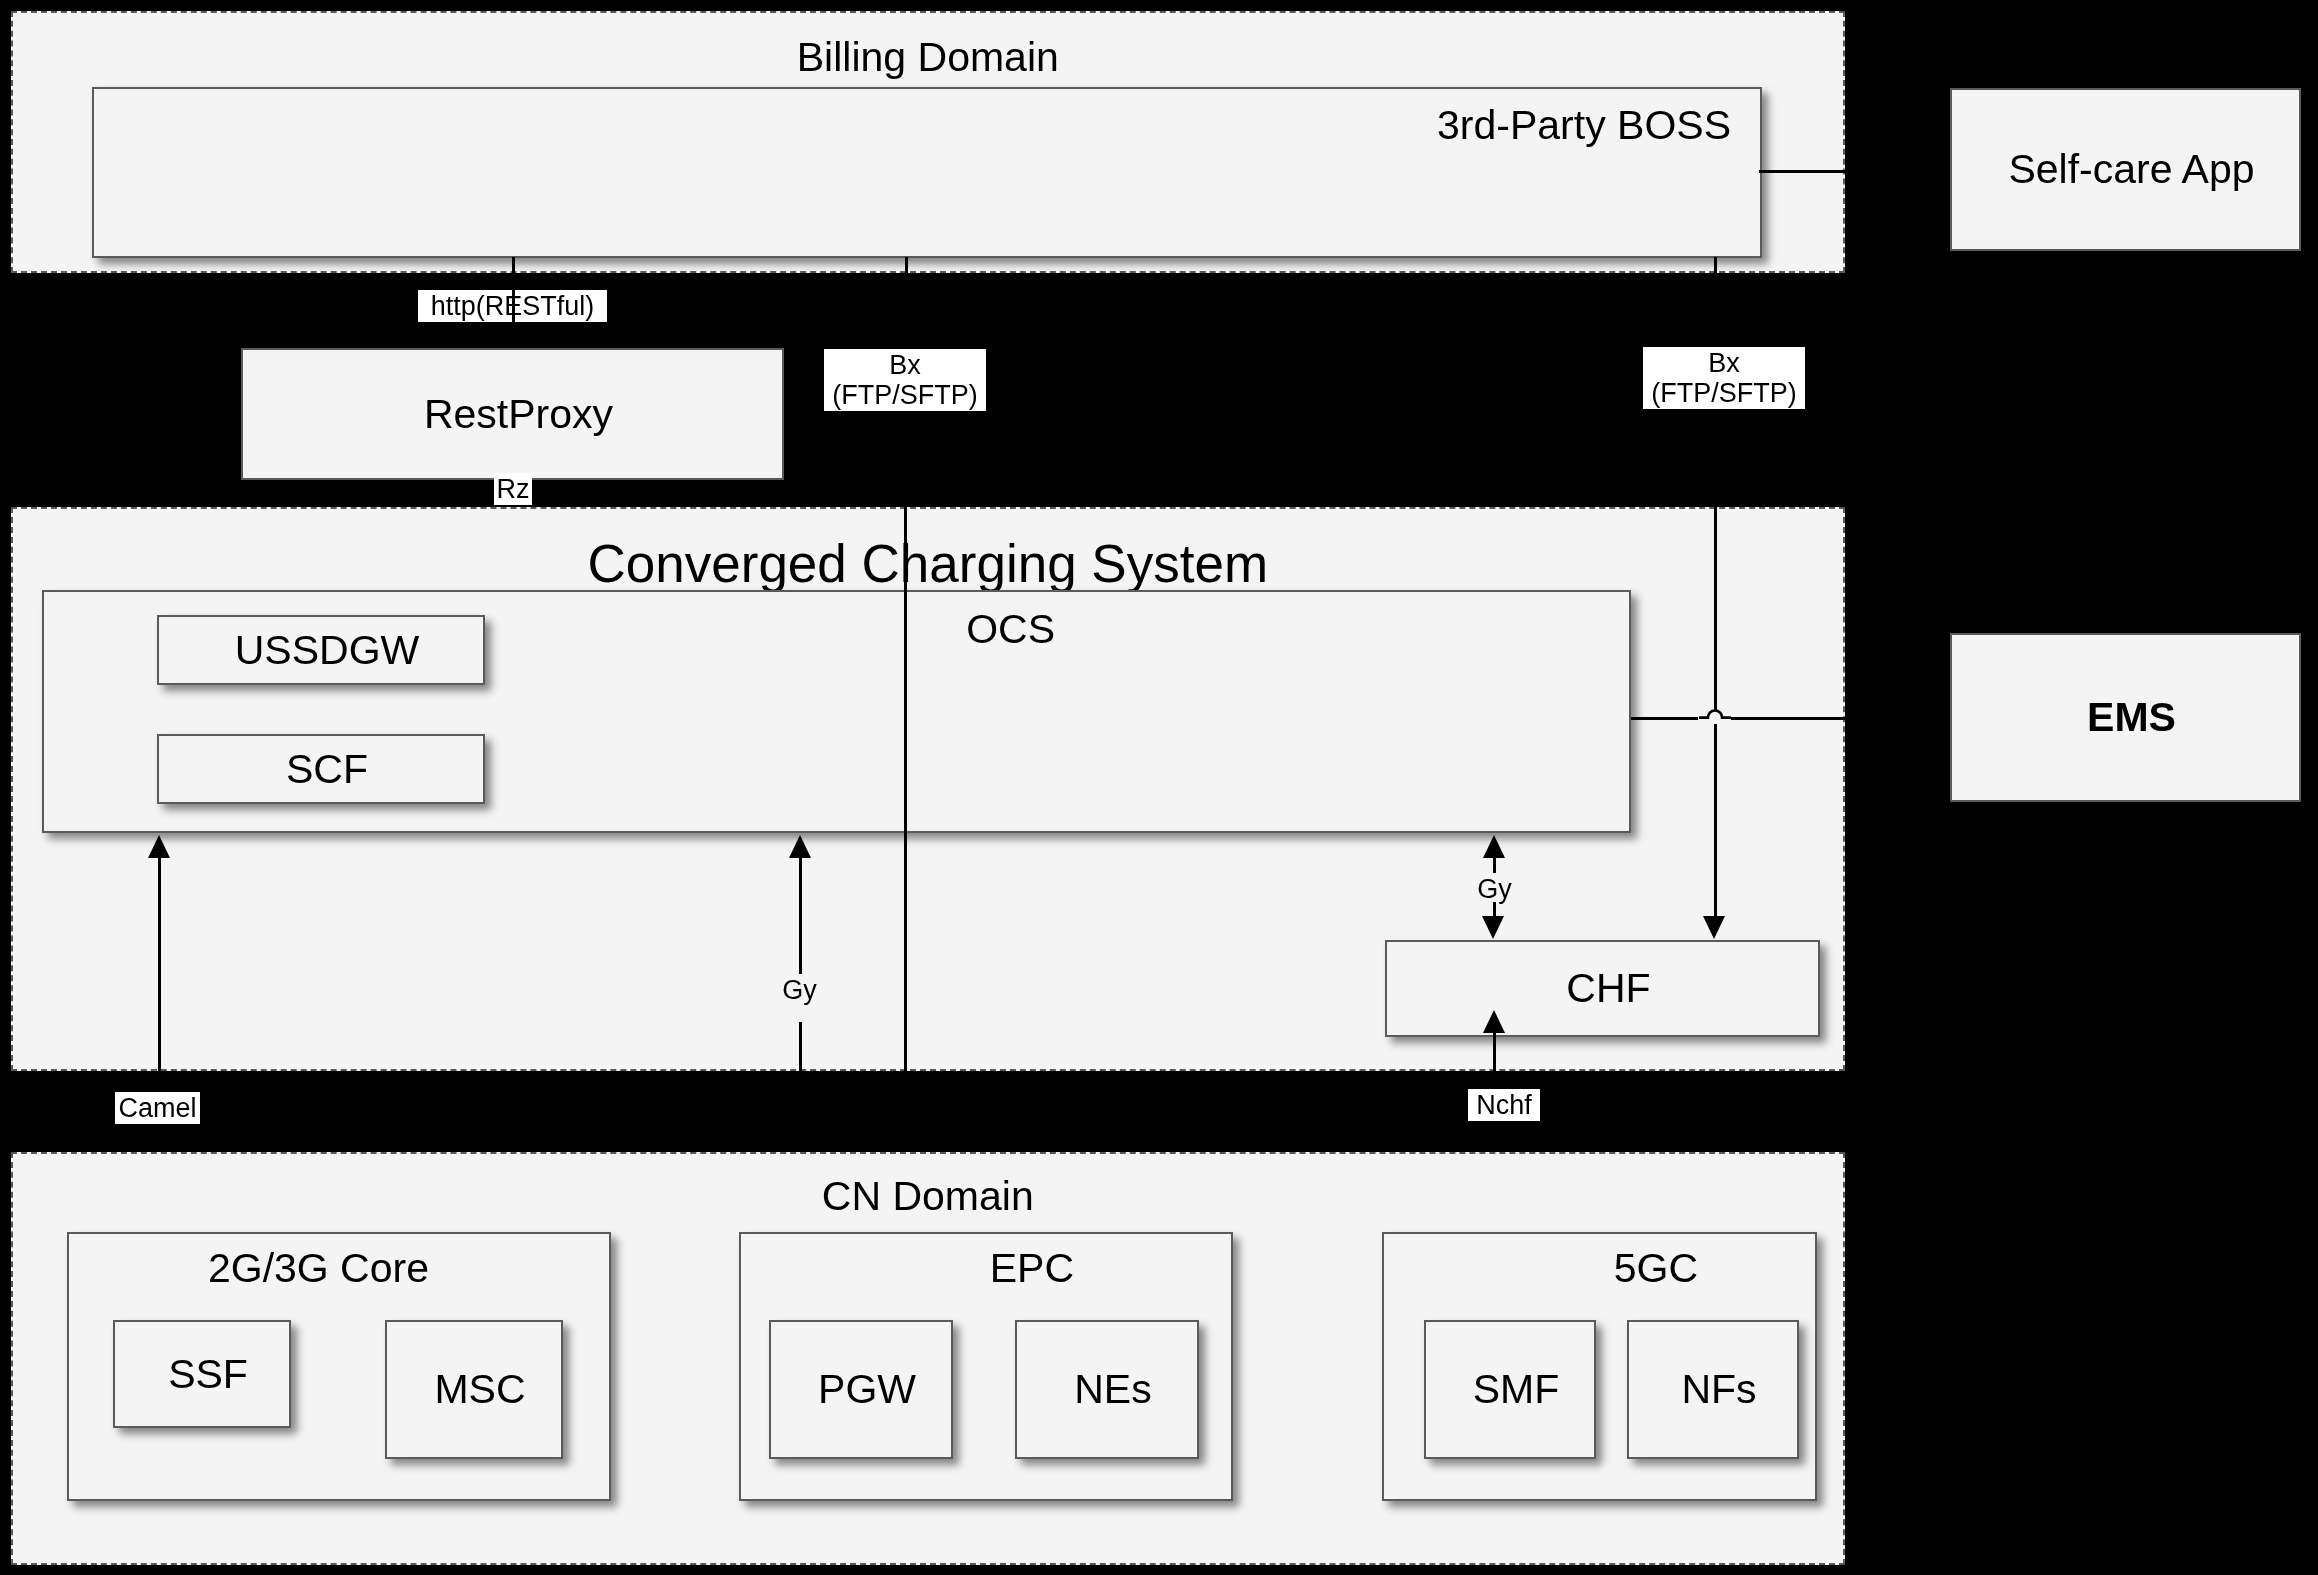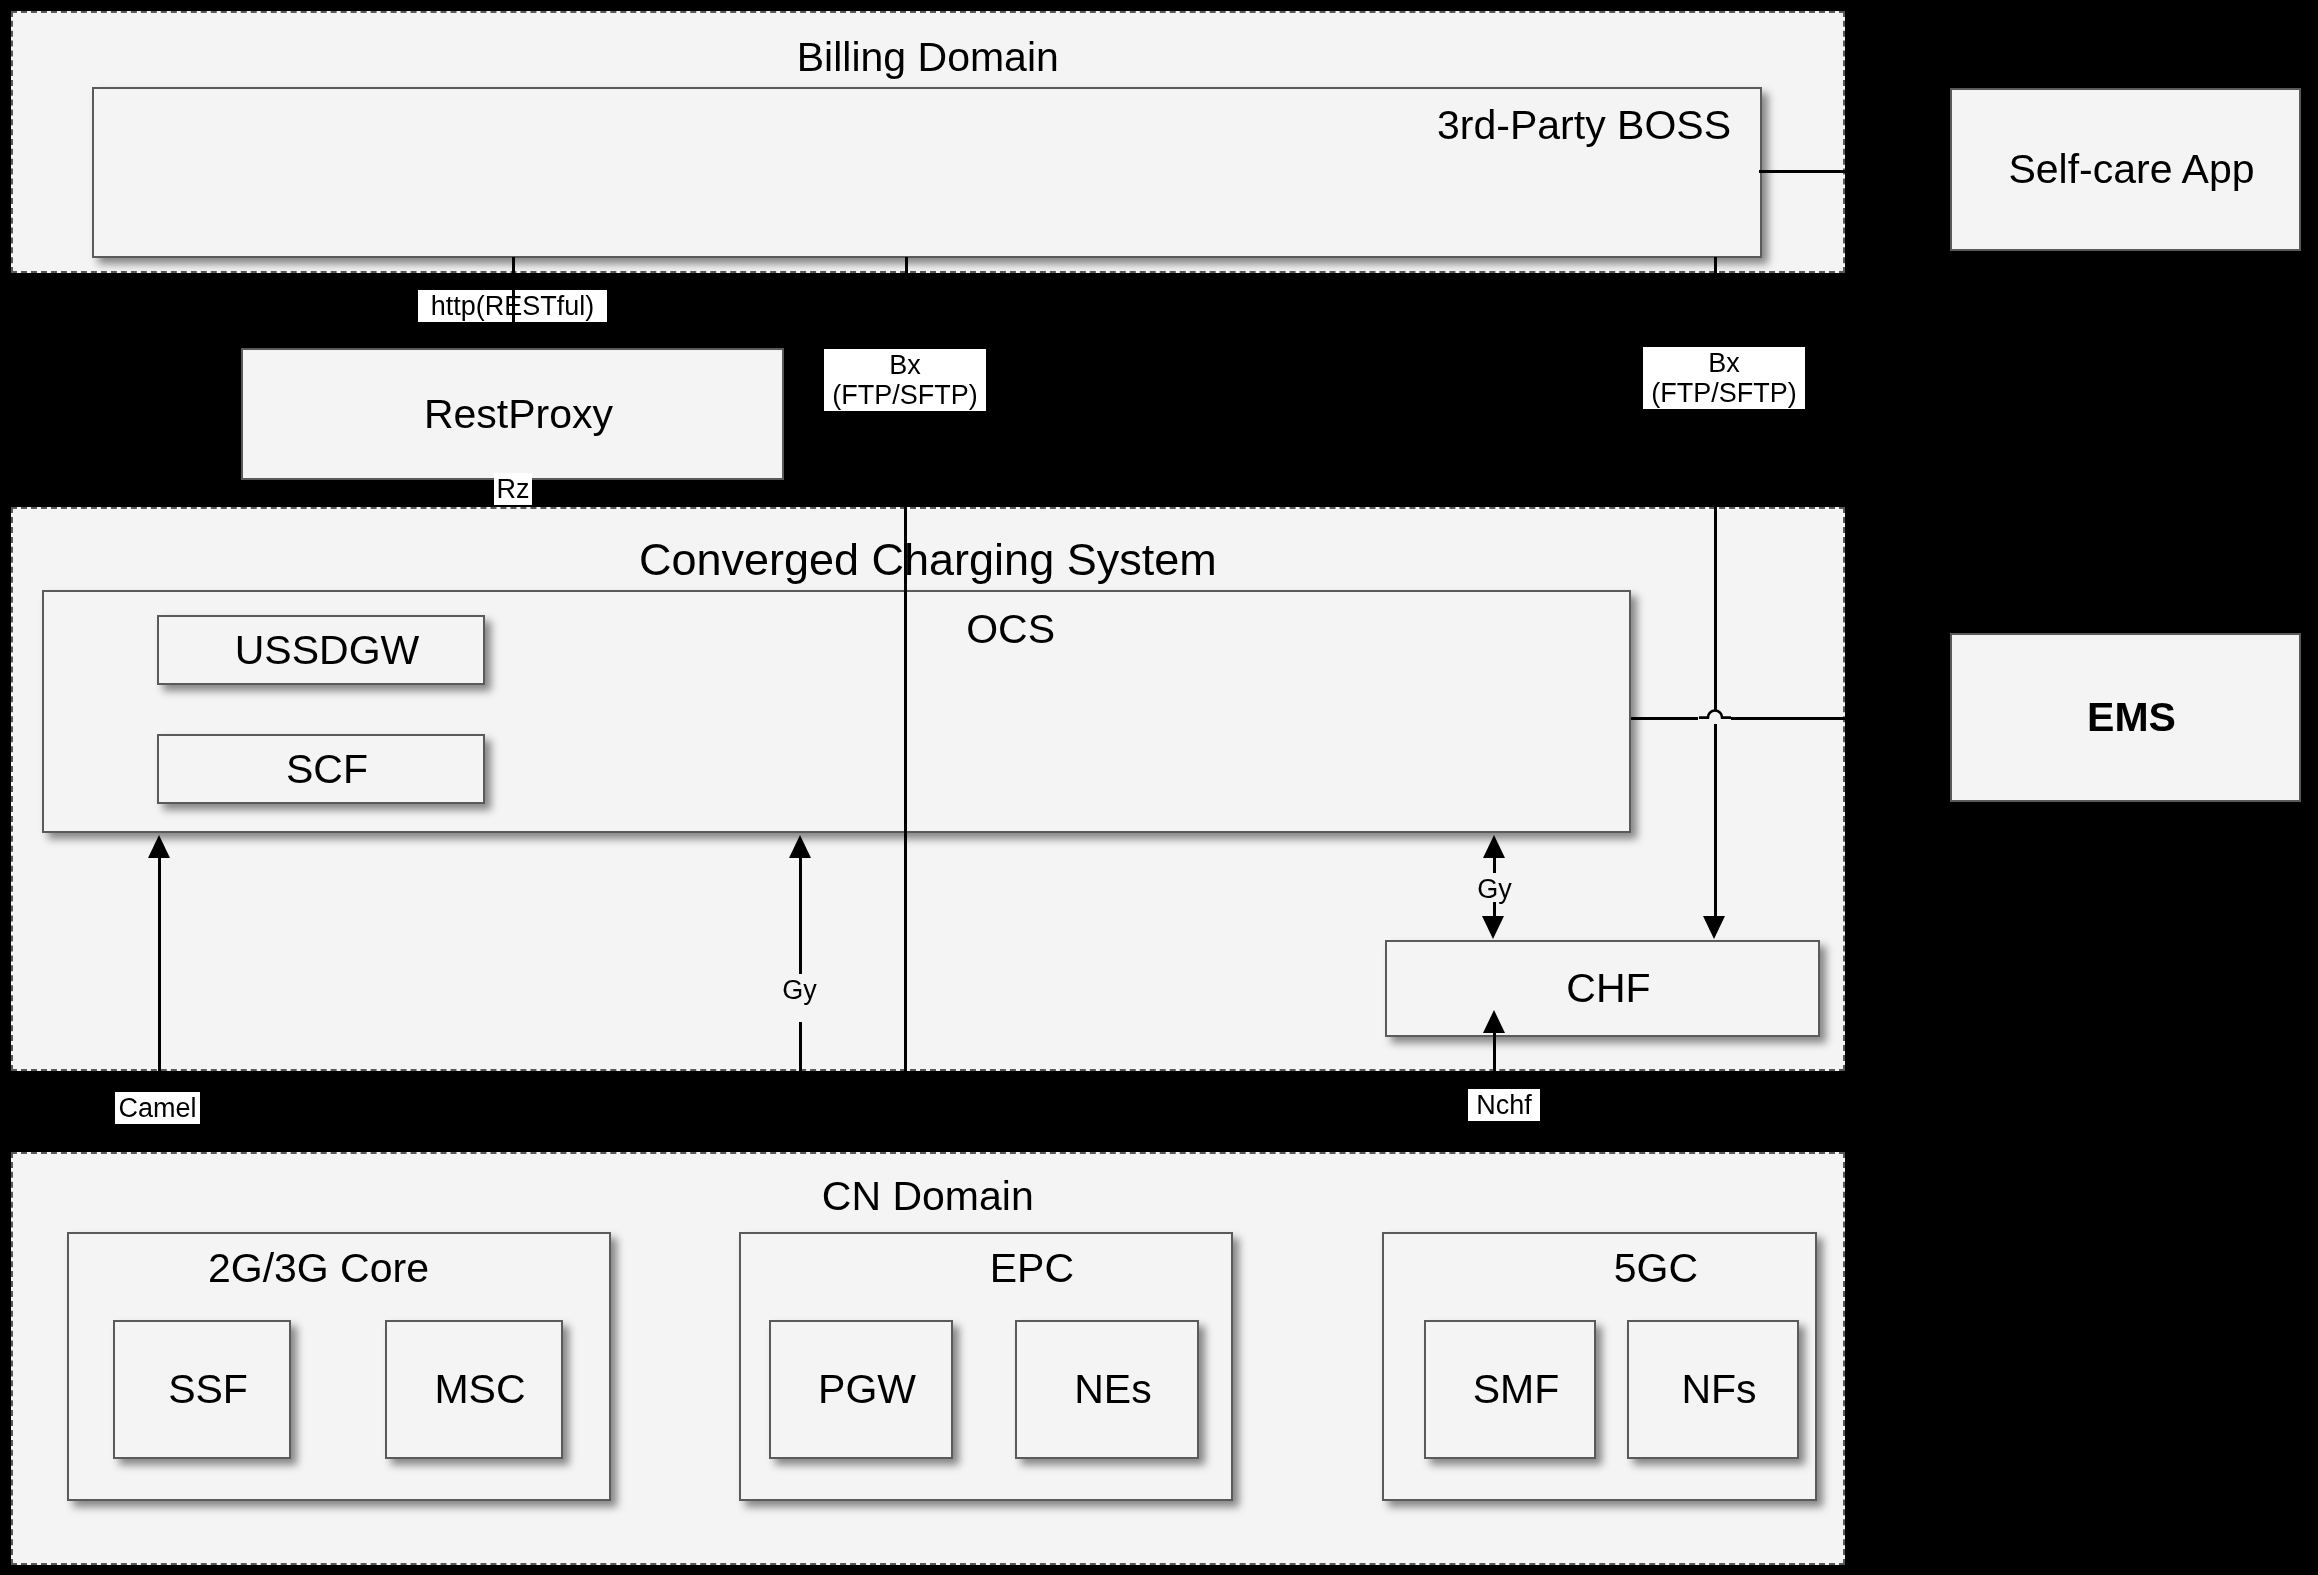--- a/index.html
+++ b/index.html
@@ -128,21 +128,21 @@
   <div class="edgelabel" style="left:1643px;top:347px;width:162px;">
     <div>Bx</div>
     <div>(FTP/SFTP)</div>
   </div>
 
   <div class="edgelabel" style="left:494px;top:473px;width:38px;">
     <span>Rz</span>
   </div>
 
   <div class="group" style="left:10.8px;top:507px;width:1834px;height:564px;">
-    <div class="grp-title" style="top:26px;font-size:45px;">Converged Charging System</div>
+    <div class="grp-title" style="top:26px;font-size:53px;">Converged Charging System</div>
   </div>
 
   <div class="vline" style="left:1714px;top:422px;height:288px;"></div>
   <div class="hop" style="left:1697px;top:698px;width:36px;height:25px;">
     <svg width="36" height="25" viewBox="0 0 40 28">
       <path d="M2,22 L12,22 A8,8 0 0 1 28,22 L38,22" fill="none" stroke="#000" stroke-width="3"></path>
     </svg>
   </div>
   <div class="vline" style="left:1714px;top:724px;height:193px;"></div>
   <div class="arrow-down" style="left:1703px;top:916px;"></div>
@@ -205,21 +205,21 @@
     <span class="lbl-xl">EMS</span>
   </div>
 
   <div class="group" style="left:10.8px;top:1152px;width:1834px;height:413px;">
     <div class="grp-title" style="top:20px;font-size:41px;">CN Domain</div>
   </div>
 
   <div class="box titled" style="left:67px;top:1232px;width:544px;height:269px;">
     <div class="box-title lbl-xl" style="top:10.8px;left:0;right:180px;">2G/3G Core</div>
   </div>
-  <div class="box" style="left:113px;top:1320px;width:178px;height:139px;">
+  <div class="box" style="left:113px;top:1320px;width:178px;height:108px;">
     <span class="lbl-xl">SSF</span>
   </div>
   <div class="box" style="left:385px;top:1320px;width:178px;height:139px;justify-content:center;">
     <span class="lbl-xl">MSC</span>
   </div>
 
   <div class="box titled" style="left:739px;top:1232px;width:494px;height:269px;">
     <div class="box-title lbl-xl" style="top:10.8px;left:0;right:157px;">EPC</div>
   </div>
   <div class="box" style="left:769px;top:1320px;width:184px;height:139px;justify-content:center;">

